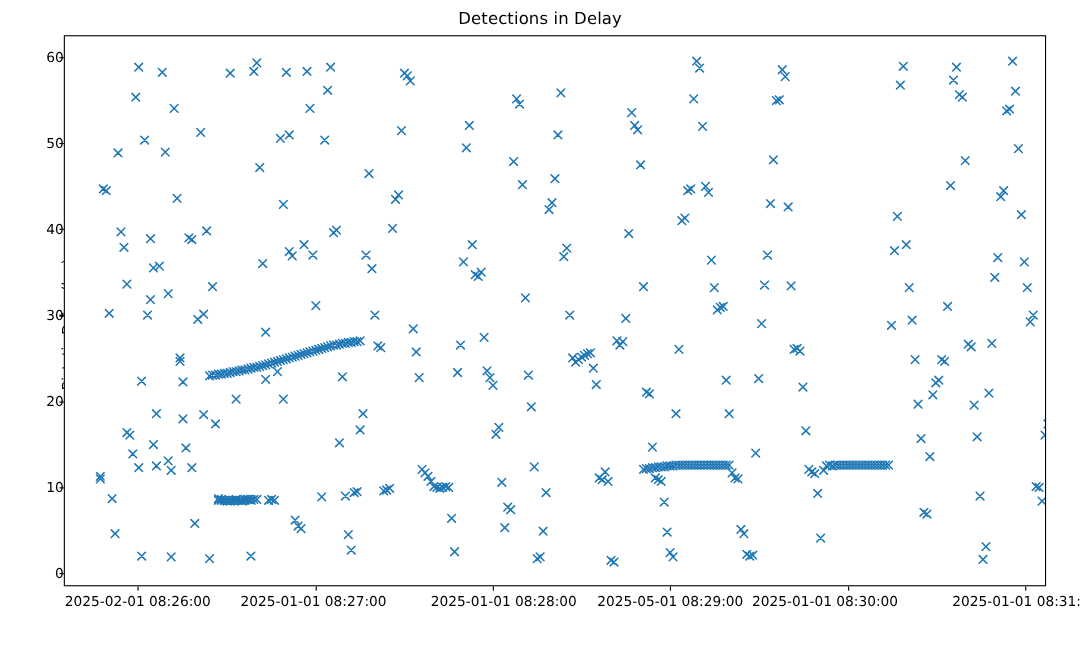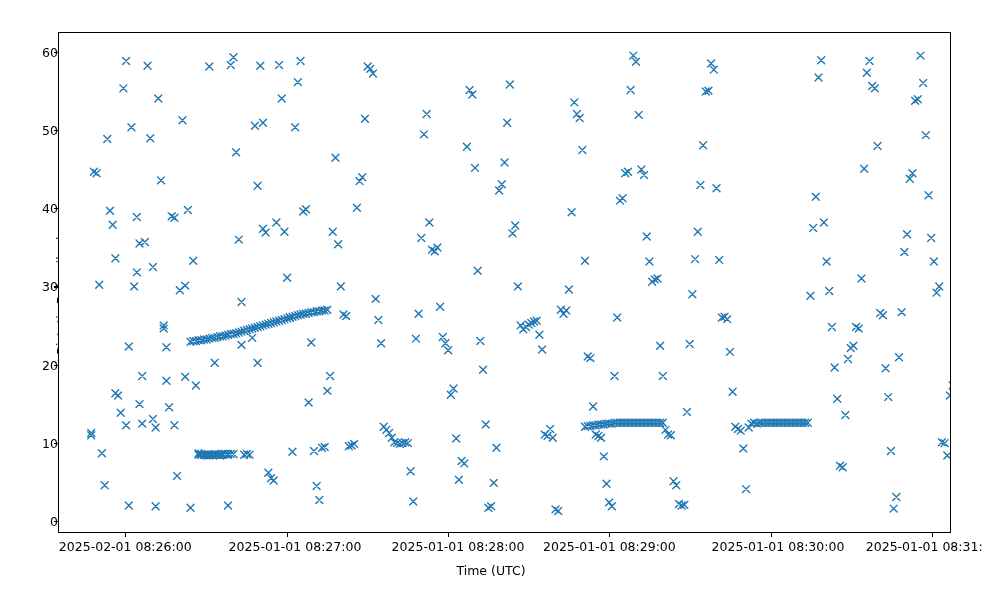--- a/index.html
+++ b/index.html
@@ -39,20 +39,21 @@
     position:absolute;left:0;top:563px;width:982px;text-align:center;
     font-size:12.5px;color:#000000;
   }
   #ytick-col{position:absolute;left:0;top:0;width:58px;height:590px;}
 </style>
 </head>
 <body>
 
 <div id="figure">
 
+  <div id="chart-title">Detections in Delay</div>
 
   <div id="ytick-col">
       <div class="ytick-label" style="top: 521.258px;">0</div>
       <div class="ytick-label" style="top: 442.977px;">10</div>
       <div class="ytick-label" style="top: 364.695px;">20</div>
       <div class="ytick-label" style="top: 286.414px;">30</div>
       <div class="ytick-label" style="top: 208.133px;">40</div>
       <div class="ytick-label" style="top: 129.852px;">50</div>
       <div class="ytick-label" style="top: 51.5703px;">60</div>
     </div>
@@ -568,34 +569,33 @@
           <path d="M1040.1265060240964,294.7515625L1047.1265060240964,301.7515625M1040.1265060240964,301.7515625L1047.1265060240964,294.7515625"></path>
           <path d="M1040.1265060240964,291.62031249999995L1047.1265060240964,298.62031249999995M1040.1265060240964,298.62031249999995L1047.1265060240964,291.62031249999995"></path>
           <path d="M1040.1265060240964,288.48906250000005L1047.1265060240964,295.48906250000005M1040.1265060240964,295.48906250000005L1047.1265060240964,288.48906250000005"></path>
           <path d="M1040.1265060240964,285.3578125L1047.1265060240964,292.3578125M1040.1265060240964,292.3578125L1047.1265060240964,285.3578125"></path>
           <path d="M1040.1265060240964,282.2265625L1047.1265060240964,289.2265625M1040.1265060240964,289.2265625L1047.1265060240964,282.2265625"></path>
           <path d="M1040.1265060240964,279.0953125L1047.1265060240964,286.0953125M1040.1265060240964,286.0953125L1047.1265060240964,279.0953125"></path>
         </g>
       </svg>
   </div>
 
-  <div id="xlabel">Time (UTC)</div>
 
 <div class="ytick-mark" style="top: 521.258px;"></div>
     <div class="ytick-mark" style="top: 442.977px;"></div>
     <div class="ytick-mark" style="top: 364.695px;"></div>
     <div class="ytick-mark" style="top: 286.414px;"></div>
     <div class="ytick-mark" style="top: 208.133px;"></div>
     <div class="ytick-mark" style="top: 129.852px;"></div>
     <div class="ytick-mark" style="top: 51.5703px;"></div>
     <div class="xtick-label" style="left: 125.244px;">2025-02-01 08:26:00</div>
     <div class="xtick-mark" style="left: 125.244px;"></div>
-    <div class="xtick-label" style="left: 295px;">2025-01-01 08:27:00</div>
+    <div class="xtick-label" style="left: 285px;">2025-01-01 08:27:00</div>
     <div class="xtick-mark" style="left: 286.63px;"></div>
     <div class="xtick-label" style="left: 448.015px; margin-left: 10px;">2025-01-01 08:28:00</div>
     <div class="xtick-mark" style="left: 448.015px;"></div>
-    <div class="xtick-label" style="left: 609.401px;">2025-01-01 08:29:00</div>
+    <div class="xtick-label" style="left: 609.401px;">2025-05-01 08:29:00</div>
     <div class="xtick-mark" style="left: 609.401px;"></div>
-    <div class="xtick-label" style="left: 778px;">2025-01-01 08:30:00</div>
+    <div class="xtick-label" style="left: 750px;">2025-01-01 08:30:00</div>
     <div class="xtick-mark" style="left: 770.786px;"></div>
     <div class="xtick-label" style="left: 932.172px;">2025-01-01 08:31:00</div>
     <div class="xtick-mark" style="left: 932.172px;"></div>
   </div>
 
 </body></html>

